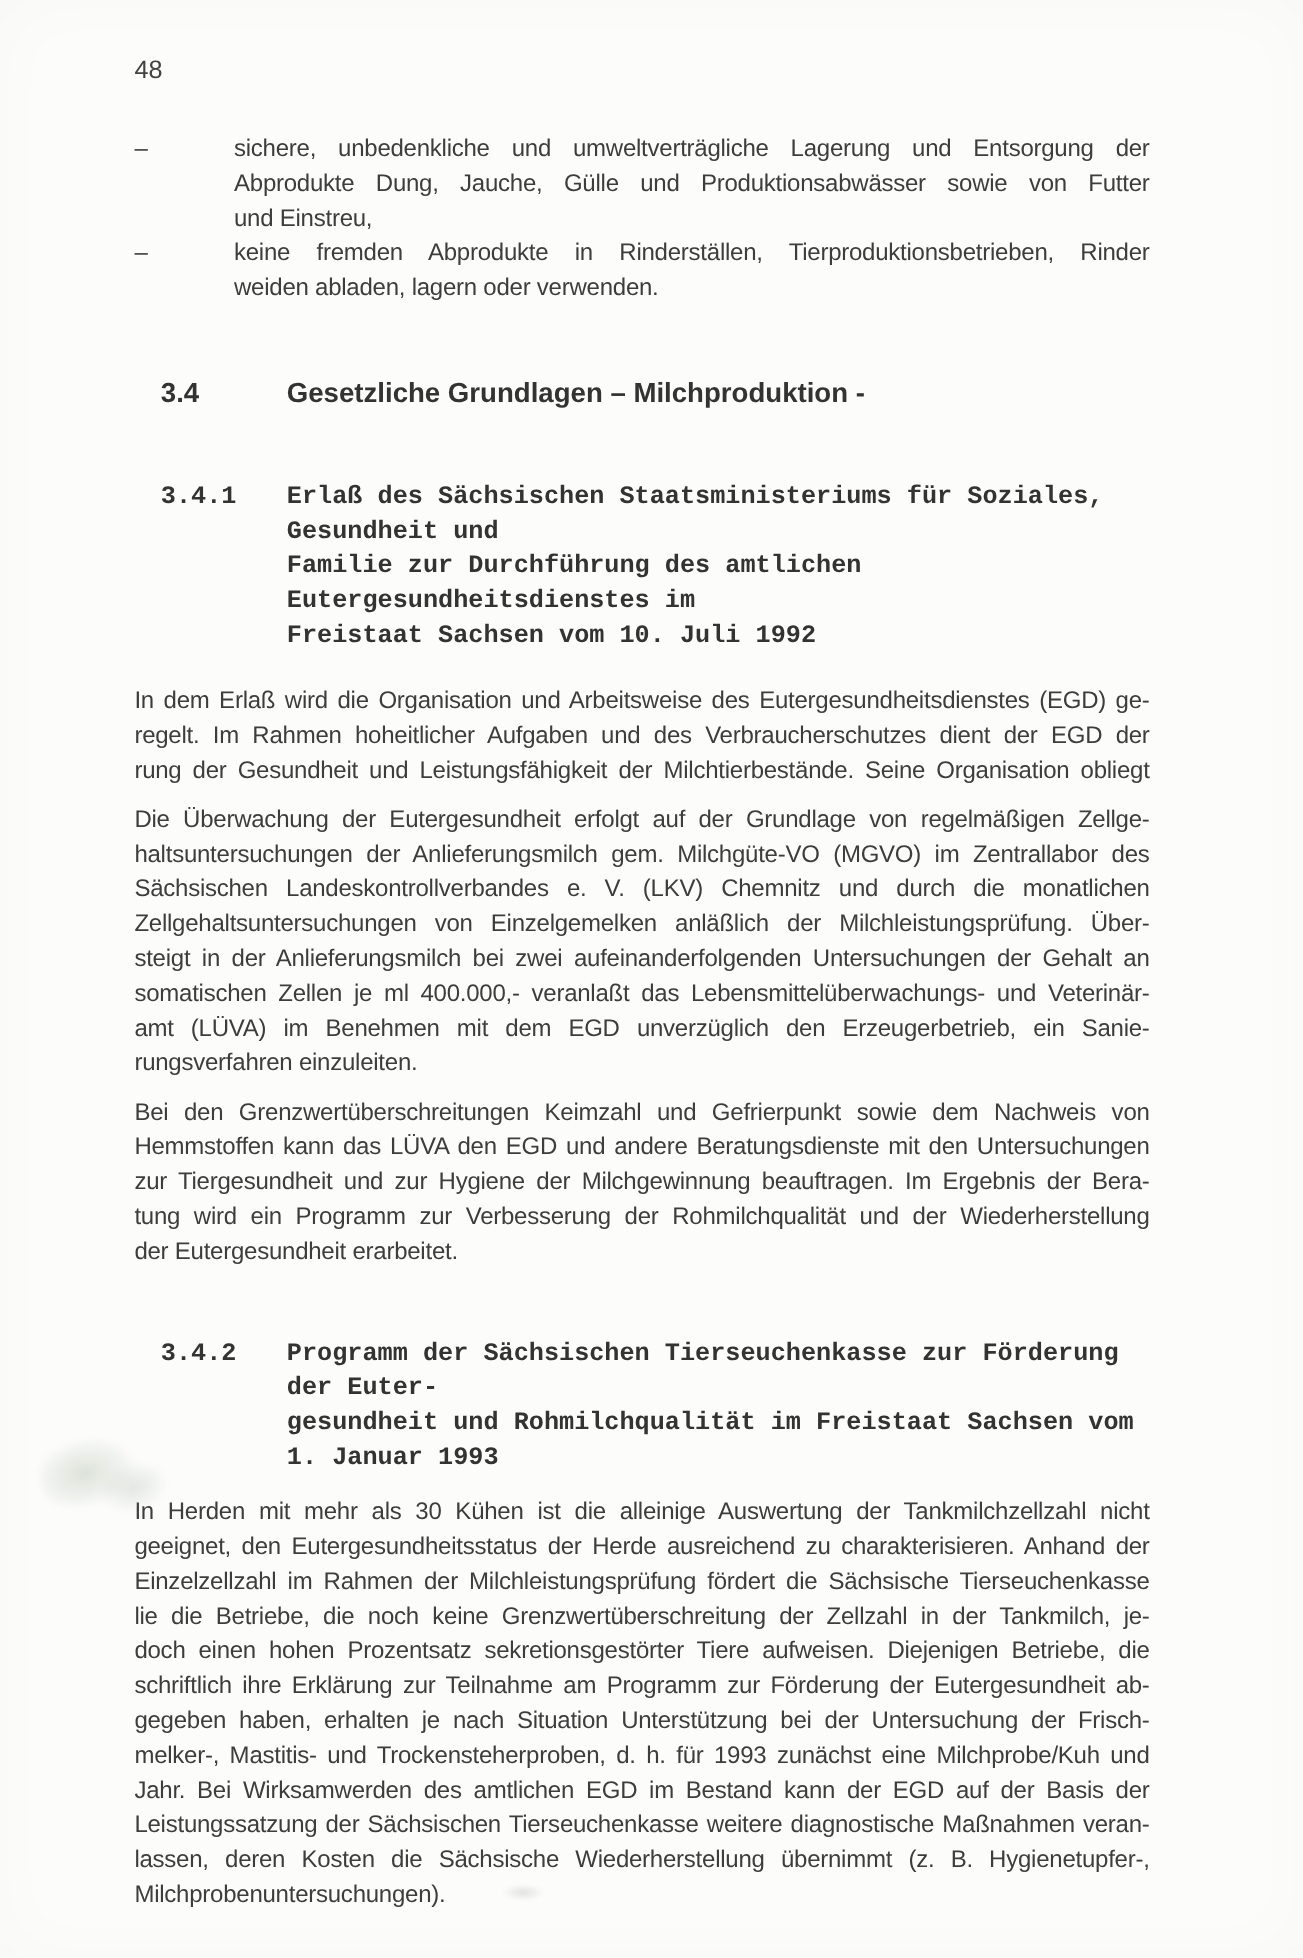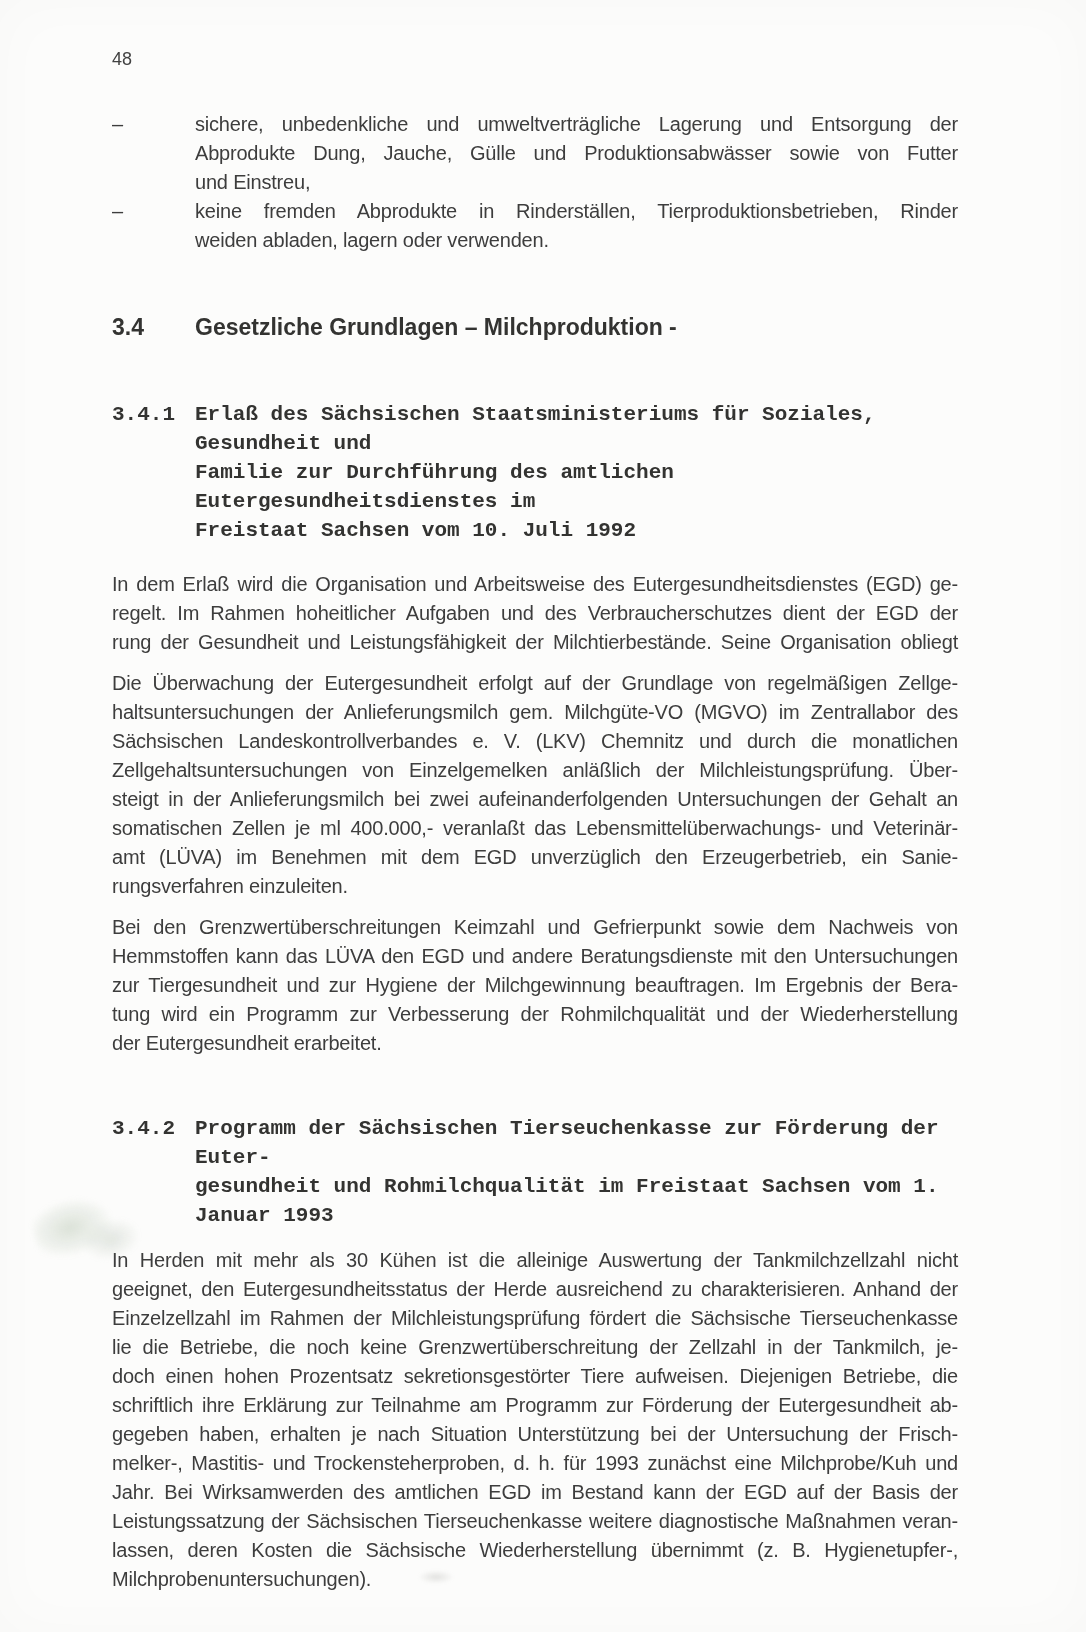--- a/index.html
+++ b/index.html
@@ -17,21 +17,21 @@
     overflow: hidden;
     box-shadow: inset 0 0 60px rgba(0,0,0,0.02);
   }
   .content {
     position: absolute;
     left: 112px;
     top: 46px;
     width: 846px;
   }
   .page-number {
-    font-size: 18px;
+    font-size: 21px;
     line-height: 26px;
     color: #424242;
   }
   
   .intro-list { margin-top: 38px; }
   .bullet-item { display: flex; }
   .bullet-marker {
     width: 83px;
     flex: none;
     font-size: 20px;
@@ -74,20 +74,21 @@
   .sec-title { flex: 1; min-width: 0; font-weight: bold; }
   .subsection-heading { margin-top: 58px; font-family: Liberation Mono, monospace; }
   .subsection-heading .sec-num,
   .subsection-heading .heading-line {
     font-size: 21px;
     line-height: 29px;
   }
   .heading-line {
     font-weight: bold;
     color: #333331;
+    margin-left: 22px;
   }
   
   .paragraph { margin-top: 12px; }
   .para-block-first .paragraph:first-child { margin-top: 25px; }
   .para-block-342 .paragraph:first-child { margin-top: 16px; }
   .heading-342 { margin-top: 56px; }
   
   .smudge-green {
     position: absolute;
     left: 34px;

